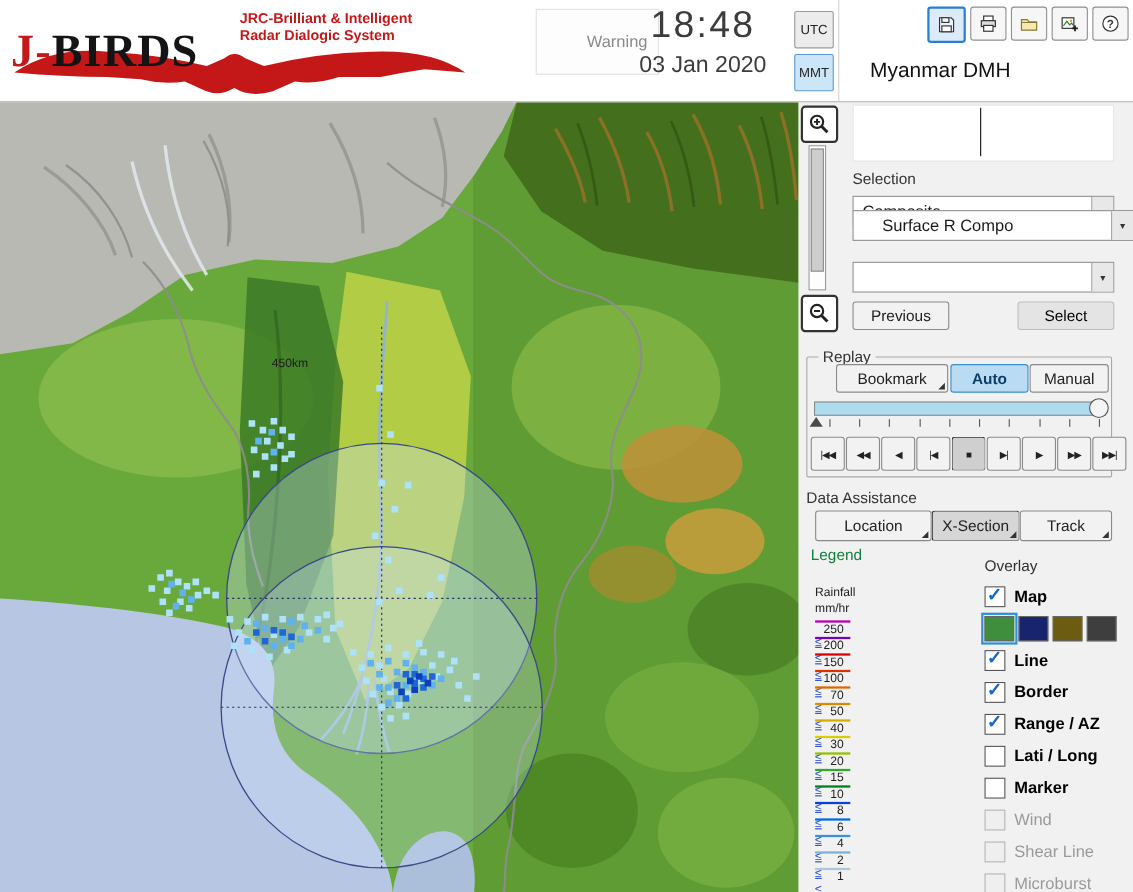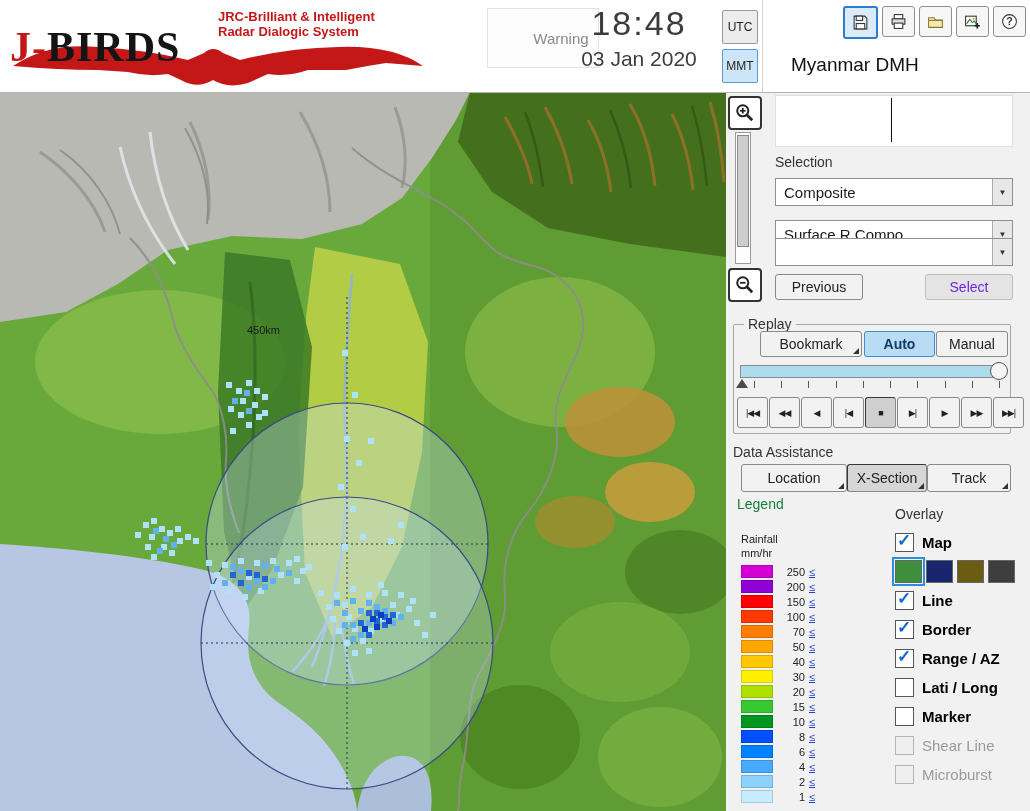--- a/index.html
+++ b/index.html
@@ -32,23 +32,23 @@
   .zoom-btn{position:absolute;left:2px;width:30px;height:30px;background:#fff;border:2px solid #333;border-radius:4px;display:flex;align-items:center;justify-content:center;cursor:pointer;}
   .zoom-in{top:4px;} .zoom-out{top:176px;}
   .ztrack{position:absolute;left:9px;top:40px;width:14px;height:130px;background:#fdfdfd;border:1px solid #999;}
   .zthumb{position:absolute;left:1px;top:2px;width:10px;height:110px;background:#cdcdcd;border:1px solid #8a8a8a;cursor:grab;}
   .list-box{position:absolute;left:49px;top:3px;width:236px;height:50px;background:#fff;border:1px solid #e0e0e0;}
   .cursor-line{position:absolute;left:115px;top:2px;width:1px;height:44px;background:#111;}
   .sel-label{position:absolute;left:49px;top:62px;font-size:14px;color:#333;}
   .combo{position:absolute;left:49px;width:236px;height:26px;background:#fff;border:1px solid #8f8f8f;display:flex;align-items:center;cursor:pointer;}
   .combo .val{flex:1;padding-left:8px;font-size:15px;color:#1a1a1a;white-space:nowrap;overflow:hidden;}
   .combo .arrow{width:19px;height:100%;background:#e8e8e8;border-left:1px solid #aaa;display:flex;align-items:center;justify-content:center;font-size:8px;color:#333;}
-  .combo1{top:86px;} .combo2{top:128px;} .combo3{top:146px;}
+  .combo1{top:86px;} .combo2{top:99px;padding-left:18px;} .combo3{top:146px;}
   .btn{background:#f2f2f2;border:1px solid #8a8a8a;border-radius:3px;font-size:14px;color:#222;display:flex;align-items:center;justify-content:center;cursor:pointer;font-family:"Liberation Sans",sans-serif;}
-  .btn.disabled{color:#6d28d9;background:#e4e4e4;border-color:#bdbdbd;cursor:default;}
+  .btn.disabled{color:#000000;background:#e4e4e4;border-color:#bdbdbd;cursor:default;}
   .prev-btn{position:absolute;left:49px;top:182px;width:86px;height:24px;}
   .select-btn{position:absolute;left:199px;top:182px;width:86px;height:24px;}
   .replay-box{position:absolute;left:7px;top:232px;width:276px;height:108px;border:1px solid #a8a8a8;border-radius:2px;}
   .replay-label{position:absolute;left:10px;top:-9px;background:#f1f1f1;padding:0 4px;font-size:14px;color:#333;}
   .corner-btn{position:relative;}
   .corner-btn::after{content:"";position:absolute;right:2px;bottom:2px;border-left:6px solid transparent;border-bottom:6px solid #333;}
   .bookmark-btn{position:absolute;left:26px;top:6px;width:100px;height:24px;}
   .auto-btn{position:absolute;left:130px;top:6px;width:69px;height:24px;background:#b9dcf4;border-color:#3d8fc9;color:#0b3e66;font-weight:bold;}
   .manual-btn{position:absolute;left:202px;top:6px;width:70px;height:24px;}
   .slider{position:absolute;left:6px;top:40px;width:263px;height:11px;background:#aedcef;border:1px solid #8a8a8a;}
@@ -61,21 +61,21 @@
   .pb-btn.pressed{background:#cfcfcf;border-style:inset;}
   .da-label{position:absolute;left:7px;top:352px;font-size:14px;color:#333;}
   .da-row .btn{position:absolute;top:372px;height:26px;}
   .loc-btn{left:15px;width:104px;}
   .xsec-btn{left:121px;width:78px;background:#d6d6d6;border-style:inset;}
   .track-btn{left:201px;width:82px;}
   
   .legend-title{position:absolute;left:11px;top:404px;font-size:14px;color:#15803d;}
   .legend-unit{position:absolute;left:15px;top:440px;font-size:11px;color:#222;line-height:14px;}
   .legend-rows{position:absolute;left:15px;top:472px;}
-  .lrow{display:flex;align-items:center;height:15px;}
+  .lrow{display:flex;height:15px;flex-direction:column;}
   .sw{width:30px;height:11px;margin-right:6px;border:1px solid rgba(0,0,0,.15);}
   .lv{width:26px;text-align:right;font-size:11px;color:#222;margin-right:4px;}
   .lle{font-size:11px;color:#2244cc;text-decoration:underline;cursor:pointer;}
   
   .overlay-title{position:absolute;left:169px;top:414px;font-size:14px;color:#333;}
   .overlay-rows{position:absolute;left:169px;top:436px;width:130px;}
   .orow{display:flex;align-items:center;height:29px;gap:8px;}
   .cb{width:17px;height:17px;background:#fff;border:1px solid #555;position:relative;flex:none;}
   .cb.checked::after{content:"✓";position:absolute;left:1px;top:-4px;font-size:17px;font-weight:bold;color:#1266cc;}
   .orow .olabel{font-size:15px;font-weight:bold;color:#000;white-space:nowrap;}
@@ -441,20 +441,24 @@
       <div class="orow">
           <span class="cb"></span>
           <span class="olabel">Lati / Long</span>
         </div>
       <div class="orow">
           <span class="cb"></span>
           <span class="olabel">Marker</span>
         </div>
       <div class="orow disabled">
           <span class="cb"></span>
+          <span class="olabel">Wind</span>
+        </div>
+      <div class="orow disabled">
+          <span class="cb"></span>
           <span class="olabel">Shear Line</span>
         </div>
       <div class="orow disabled">
           <span class="cb"></span>
           <span class="olabel">Microburst</span>
         </div>
     </div>
 
   </div>
 </div>

